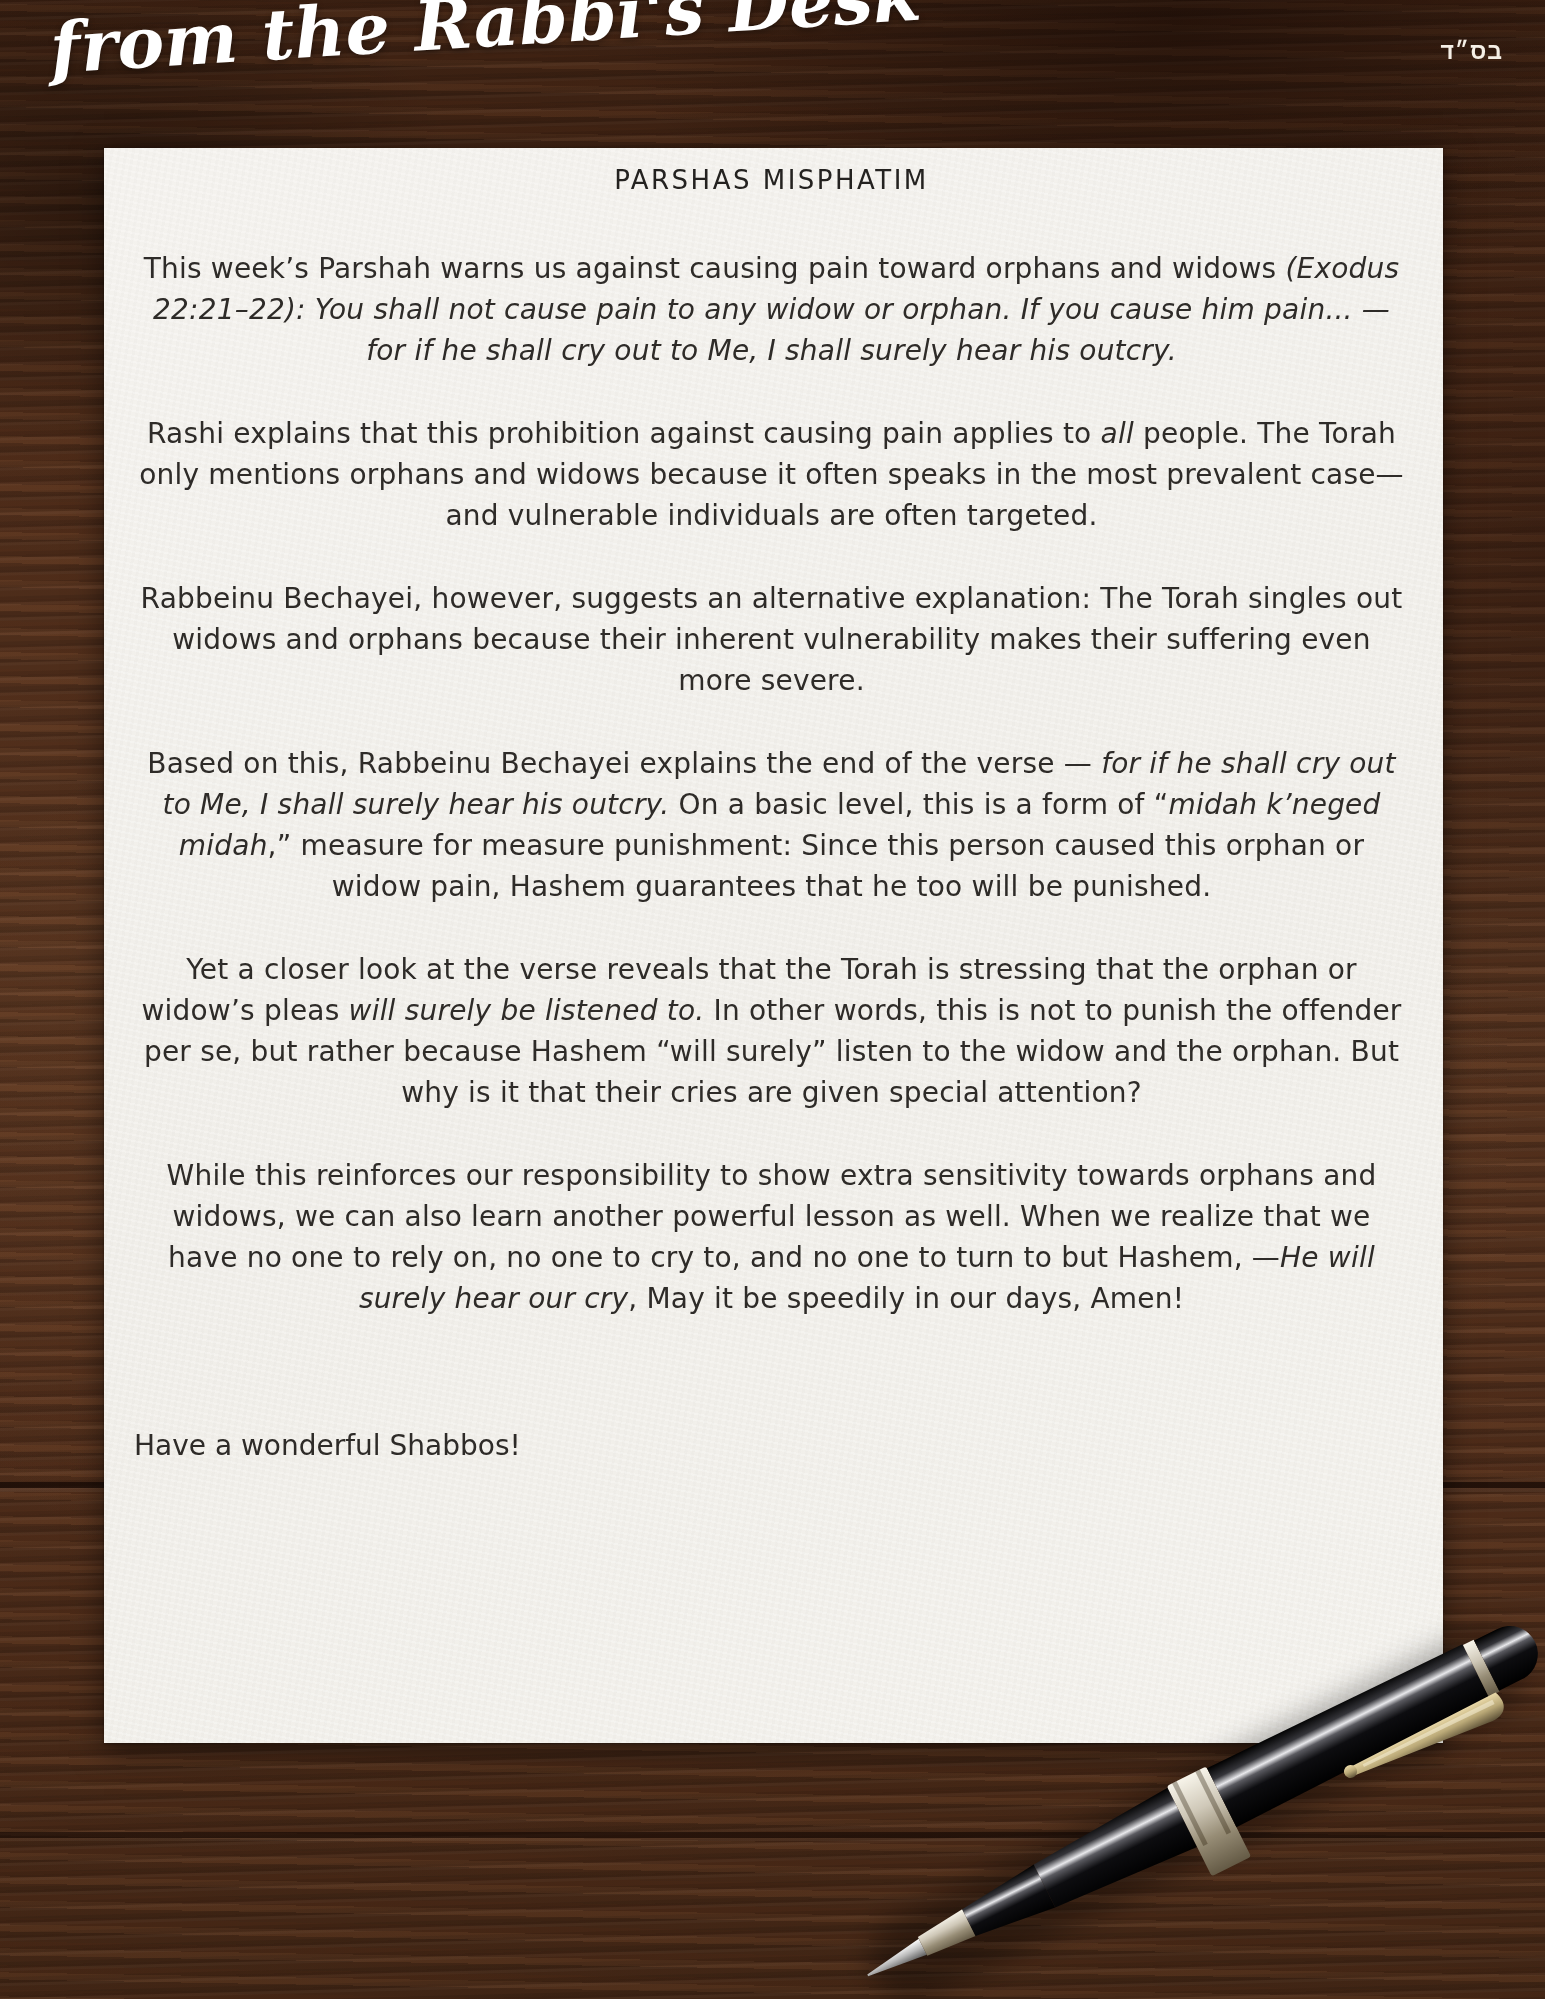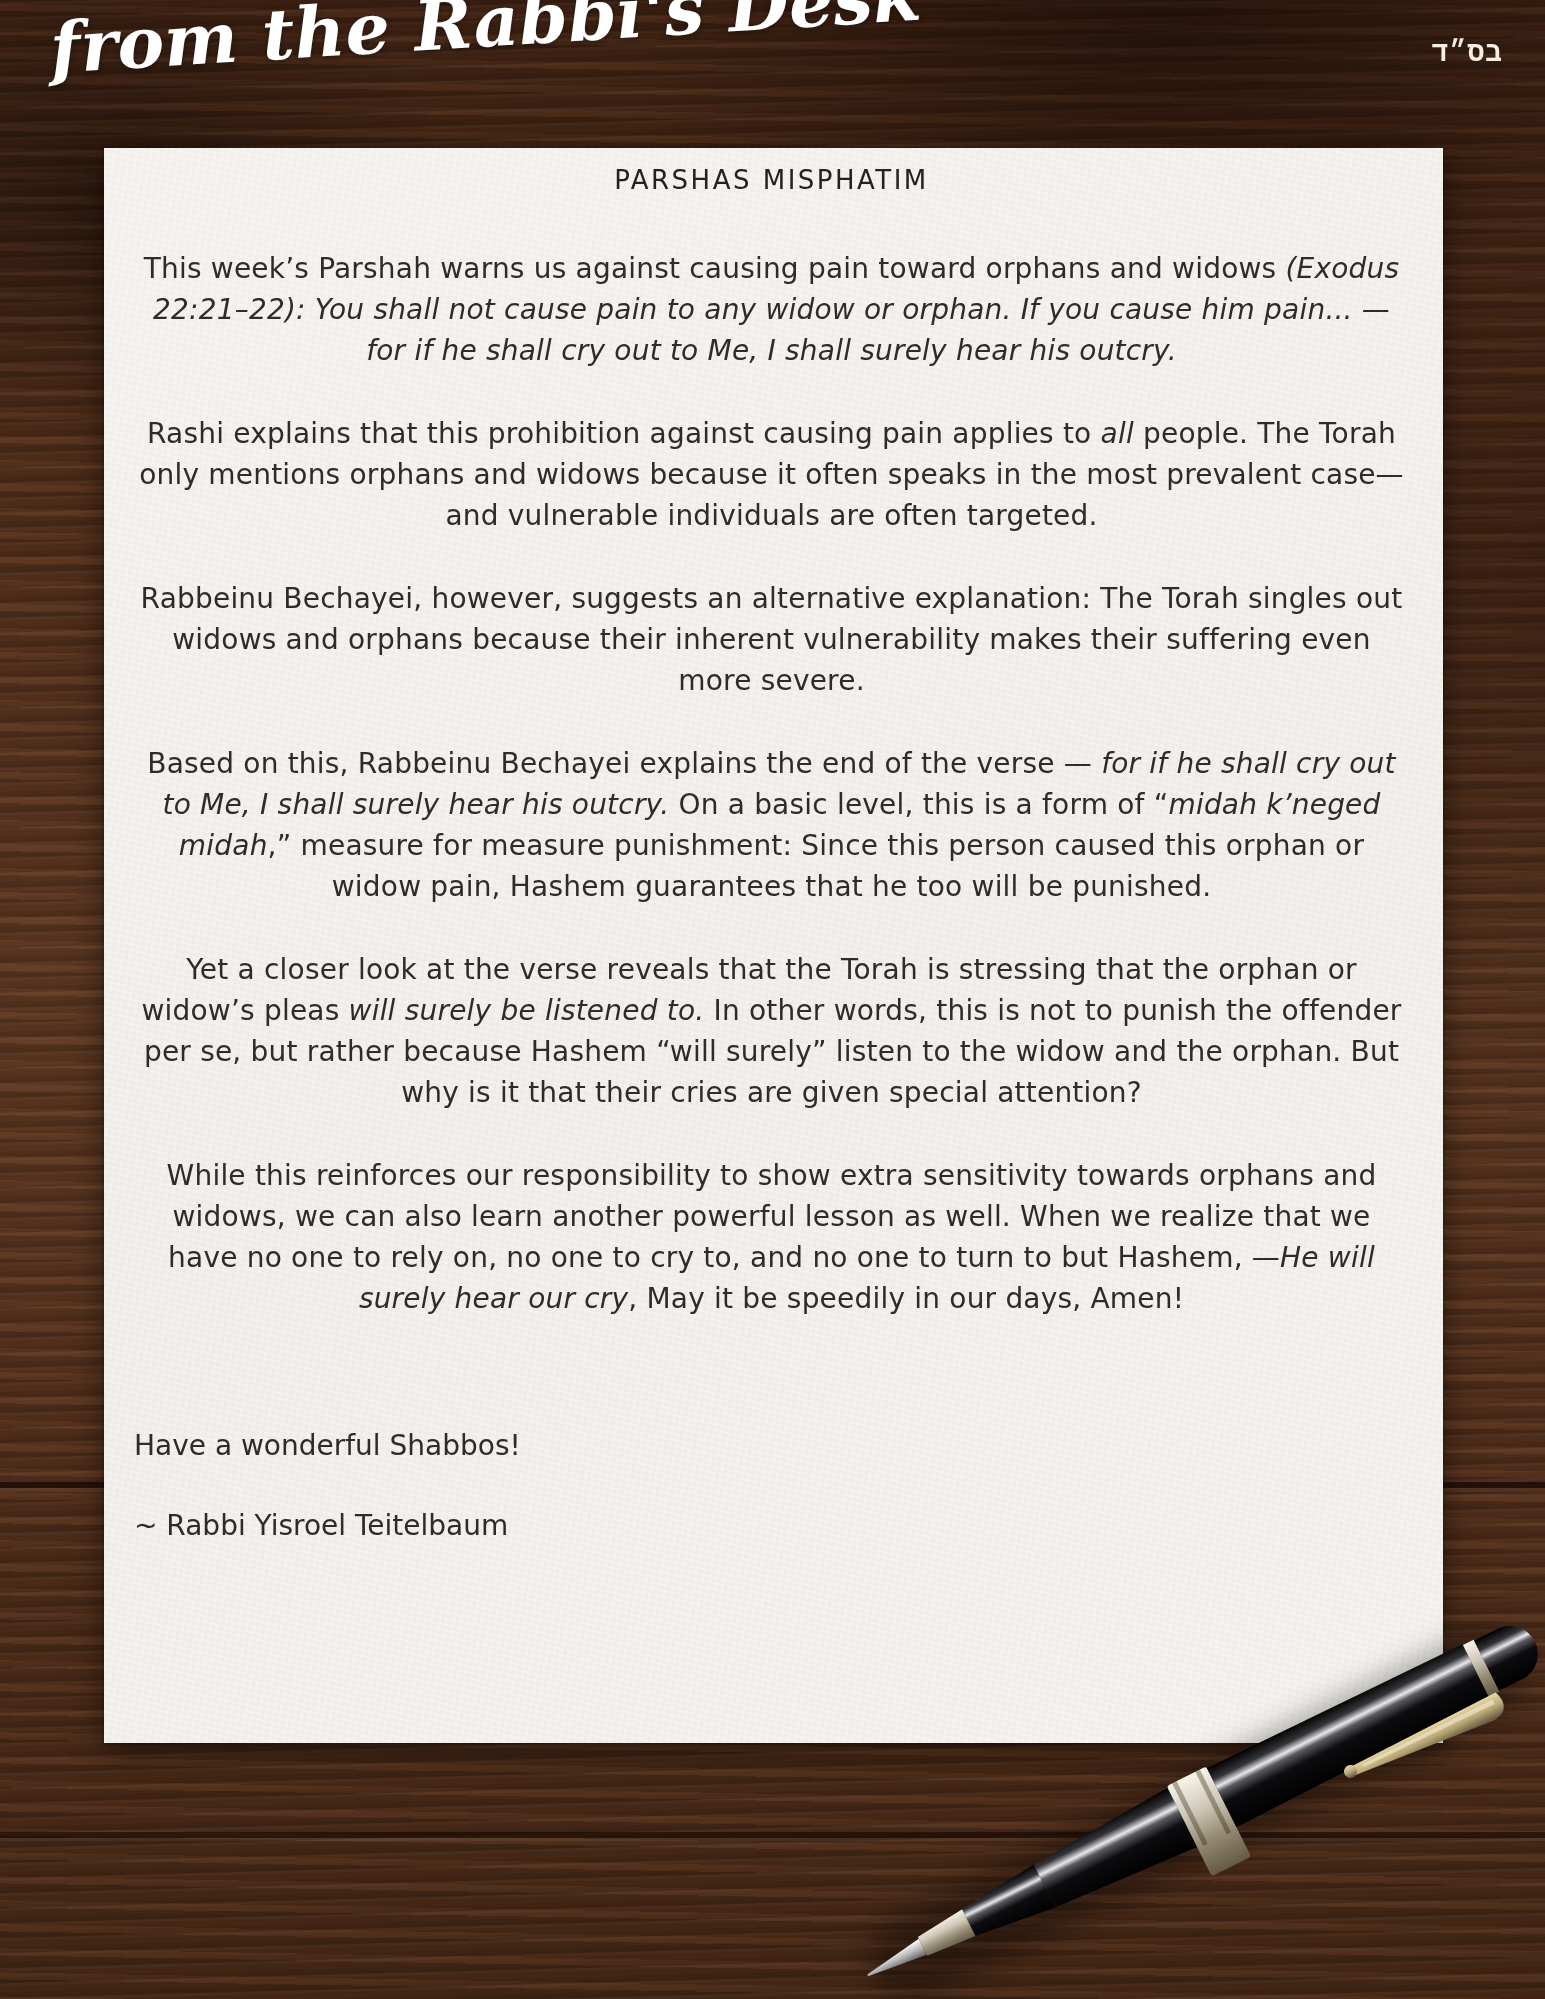--- a/index.html
+++ b/index.html
@@ -26,22 +26,22 @@
     position:absolute;left:48px;top:10px;width:820px;
     color:#ffffff;
     font-family:"DejaVu Serif",serif;font-style:italic;font-weight:700;
     font-size:70px;line-height:1.1;
     transform:rotate(-3.5deg);transform-origin:left top;
     text-shadow:0 2px 6px rgba(0,0,0,.35);
     white-space:nowrap;
   }
   .bsd{
     position:absolute;right:42px;top:38px;
-    color:#f5efe6;font-size:28px;font-weight:700;letter-spacing:1px;
-    font-family:Liberation Mono, monospace;
+    color:#f5efe6;font-size:23px;font-weight:700;letter-spacing:1px;
+    font-family:Liberation Sans, sans-serif;
   }
   
   .paper{
     position:absolute;left:104px;top:148px;width:1339px;height:1595px;
     box-sizing:border-box;padding:12px 34px 0 30px;
     background:
       repeating-linear-gradient(100deg, rgba(0,0,0,.012) 0 3px, rgba(0,0,0,0) 3px 7px),
       repeating-linear-gradient(12deg, rgba(255,255,255,.25) 0 2px, rgba(0,0,0,0) 2px 6px),
       linear-gradient(160deg,#f4f2ee 0%,#f0eee9 55%,#f3f1ec 100%);
     box-shadow:0 8px 30px rgba(0,0,0,.5), 0 1px 3px rgba(0,0,0,.35);
@@ -80,21 +80,20 @@
   <h1 class="letter-title">PARSHAS MISPHATIM</h1>
   <div class="body-text">
       <div class="para"><span>This week’s Parshah warns us against causing pain toward orphans and widows </span><span class="it">(Exodus 22:21–22): You shall not cause pain to any widow or orphan. If you cause him pain... — for if he shall cry out to Me, I shall surely hear his outcry.</span></div>
       <div class="para"><span>Rashi explains that this prohibition against causing pain applies to </span><span class="it">all</span><span> people. The Torah only mentions orphans and widows because it often speaks in the most prevalent case—and vulnerable individuals are often targeted.</span></div>
       <div class="para"><span>Rabbeinu Bechayei, however, suggests an alternative explanation: The Torah singles out widows and orphans because their inherent vulnerability makes their suffering even more severe.</span></div>
       <div class="para"><span>Based on this, Rabbeinu Bechayei explains the end of the verse — </span><span class="it">for if he shall cry out to Me, I shall surely hear his outcry.</span><span> On a basic level, this is a form of “</span><span class="it">midah k’neged midah</span><span>,” measure for measure punishment: Since this person caused this orphan or widow pain, Hashem guarantees that he too will be punished.</span></div>
       <div class="para"><span>Yet a closer look at the verse reveals that the Torah is stressing that the orphan or widow’s pleas </span><span class="it">will surely be listened to.</span><span> In other words, this is not to punish the offender per se, but rather because Hashem “will surely” listen to the widow and the orphan. But why is it that their cries are given special attention?</span></div>
       <div class="para"><span>While this reinforces our responsibility to show extra sensitivity towards orphans and widows, we can also learn another powerful lesson as well. When we realize that we have no one to rely on, no one to cry to, and no one to turn to but Hashem, —</span><span class="it">He will surely hear our cry</span><span>, May it be speedily in our days, Amen!</span></div>
     </div>
   <div class="closing">Have a wonderful Shabbos!</div>
-  <div class="signature">~ Rabbi Yisroel Teitelbaum</div>
 </div>
 
 <div class="pen-shadow"></div>
 <svg class="pen" viewBox="0 0 760 140" aria-hidden="true">
   <defs>
     <linearGradient id="penBody" x1="0" y1="0" x2="0" y2="1">
       <stop offset="0" stop-color="#000000"></stop>
       <stop offset="0.20" stop-color="#35353a"></stop>
       <stop offset="0.32" stop-color="#e9e9ec"></stop>
       <stop offset="0.40" stop-color="#5a5a60"></stop>

